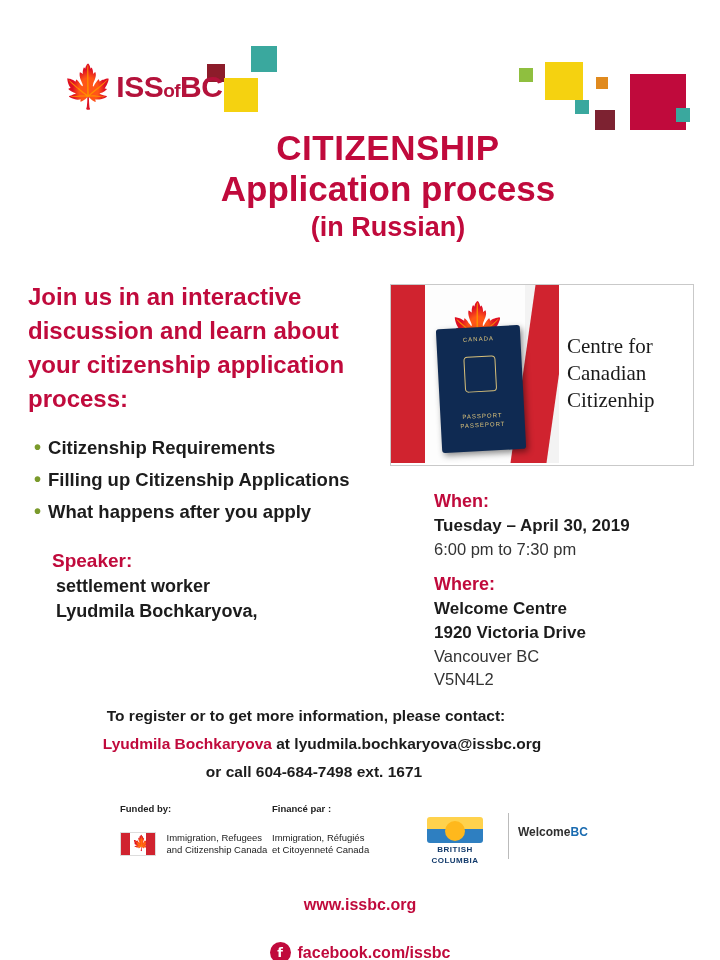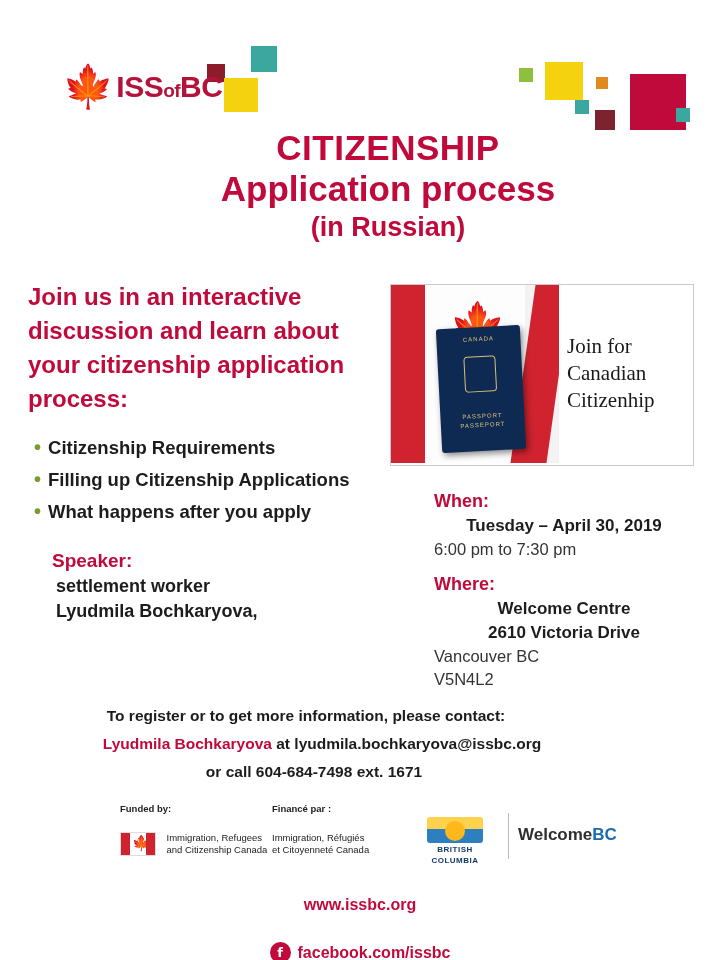--- a/index.html
+++ b/index.html
@@ -224,21 +224,20 @@
     font-size: 18px;
     font-weight: bold;
     color: #c00a3c;
     line-height: 26px;
   }
   .det-strong {
     font-size: 17px;
     font-weight: bold;
     color: #1c1c1c;
     line-height: 24px;
-    text-align: center;
   }
   .det-plain {
     font-size: 16.5px;
     color: #333333;
     line-height: 23px;
   }
   .gap { height: 10px; }
 
   
   .register {
@@ -342,21 +341,21 @@
   }
   .bc-div {
     position: absolute;
     left: 388px; top: 10px;
     width: 1px; height: 46px;
     background: #bbb;
   }
   .welcomebc {
     position: absolute;
     left: 398px; top: 22px;
-    font-size: 17px;
+    font-size: 12px;
     color: #2f2f2f;
     font-weight: bold;
   }
   .welcomebc .bc { color: #1a6bb0; }
 
   
   .footer {
     position: absolute;
     left: 0;
     top: 896px;
@@ -422,21 +421,21 @@
       <div class="flag-red-r"></div>
       <div class="passport">
         <div class="pp-top">CANADA</div>
         <div class="pp-crest"></div>
         <div class="pp-bot">PASSPORT</div>
         <div class="pp-bot" style="margin-top:1px;">PASSEPORT</div>
       </div>
     </div>
     <div class="textside">
       <div class="apply-text">
-        <div>Join for</div>
+        <div>Centre for</div>
         <div>Canadian</div>
         <div>Citizenhip</div>
       </div>
     </div>
   </div>
 
   <div class="bullets">
     <div class="bullet">
       <span class="dot">•</span>
       <span>Citizenship Requirements</span>
@@ -457,21 +456,21 @@
     <div class="speaker-name">Lyudmila Bochkaryova,</div>
   </div>
 
   <div class="details">
     <div class="det-label">When:</div>
     <div class="det-strong">Tuesday – April 30, 2019</div>
     <div class="det-plain">6:00 pm to 7:30 pm</div>
     <div class="gap"></div>
     <div class="det-label">Where:</div>
     <div class="det-strong">Welcome Centre</div>
-    <div class="det-strong">2610 Victoria Drive</div>
+    <div class="det-strong">1920 Victoria Drive</div>
     <div class="det-plain">Vancouver BC</div>
     <div class="det-plain">V5N4L2</div>
   </div>
 
   <div class="register">
     <div class="reg-line1">To register or to get more information,  please contact:</div>
     <div class="reg-line2">
       <span class="reg-name">Lyudmila Bochkaryova</span><span> at lyudmila.bochkaryova@issbc.org</span>
     </div>
     <div class="reg-line3">or call 604-684-7498 ext. 1671</div>

